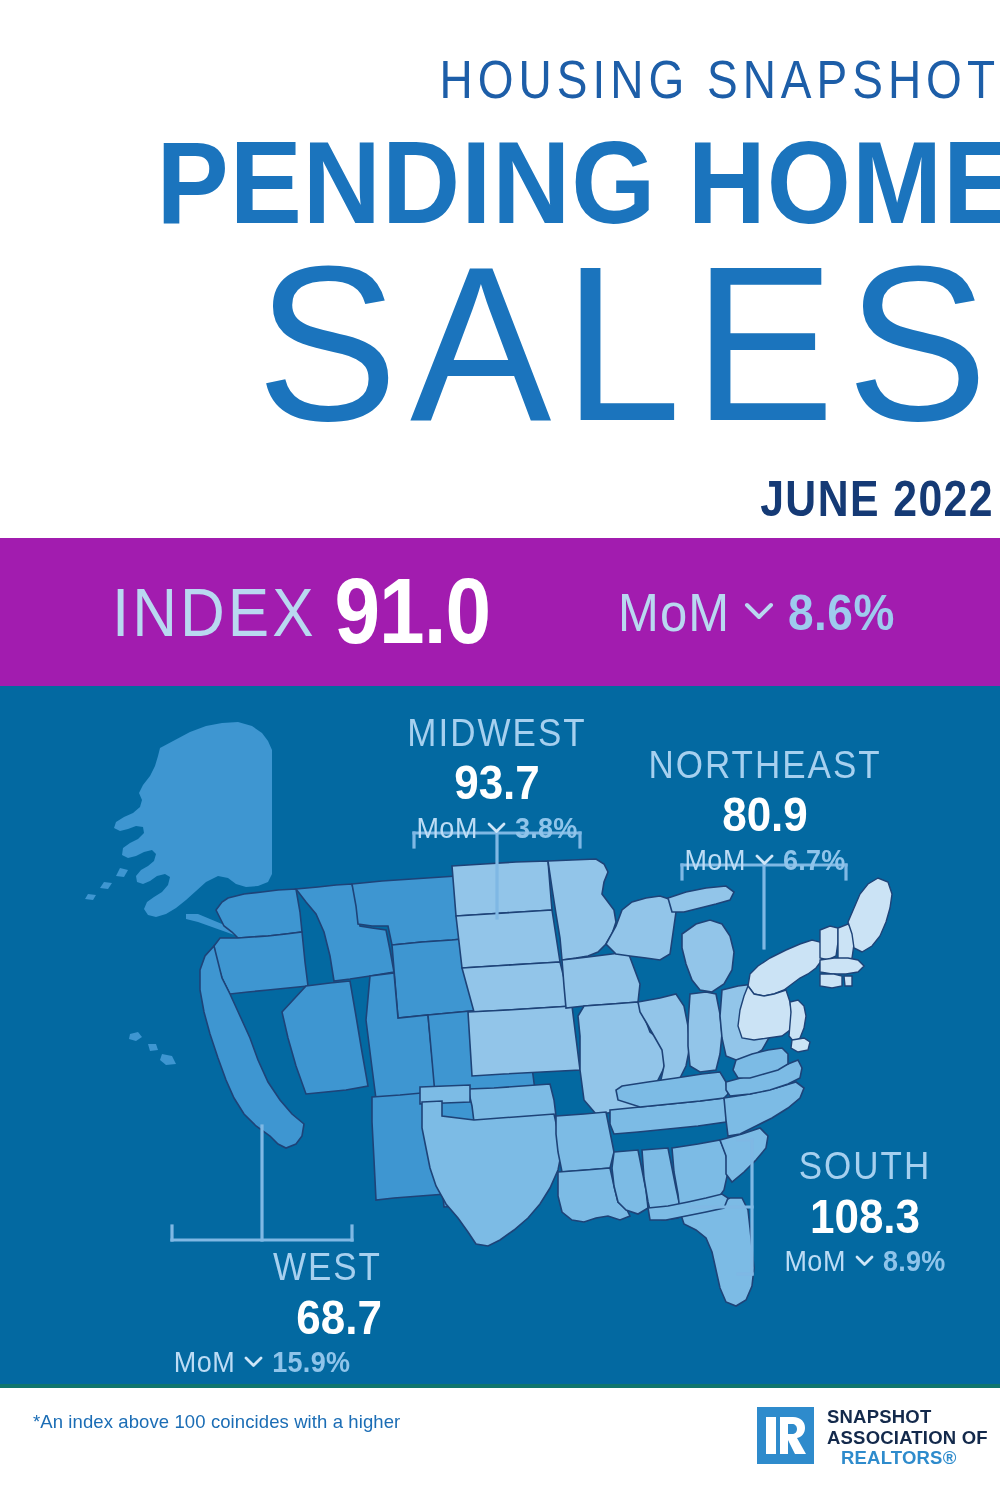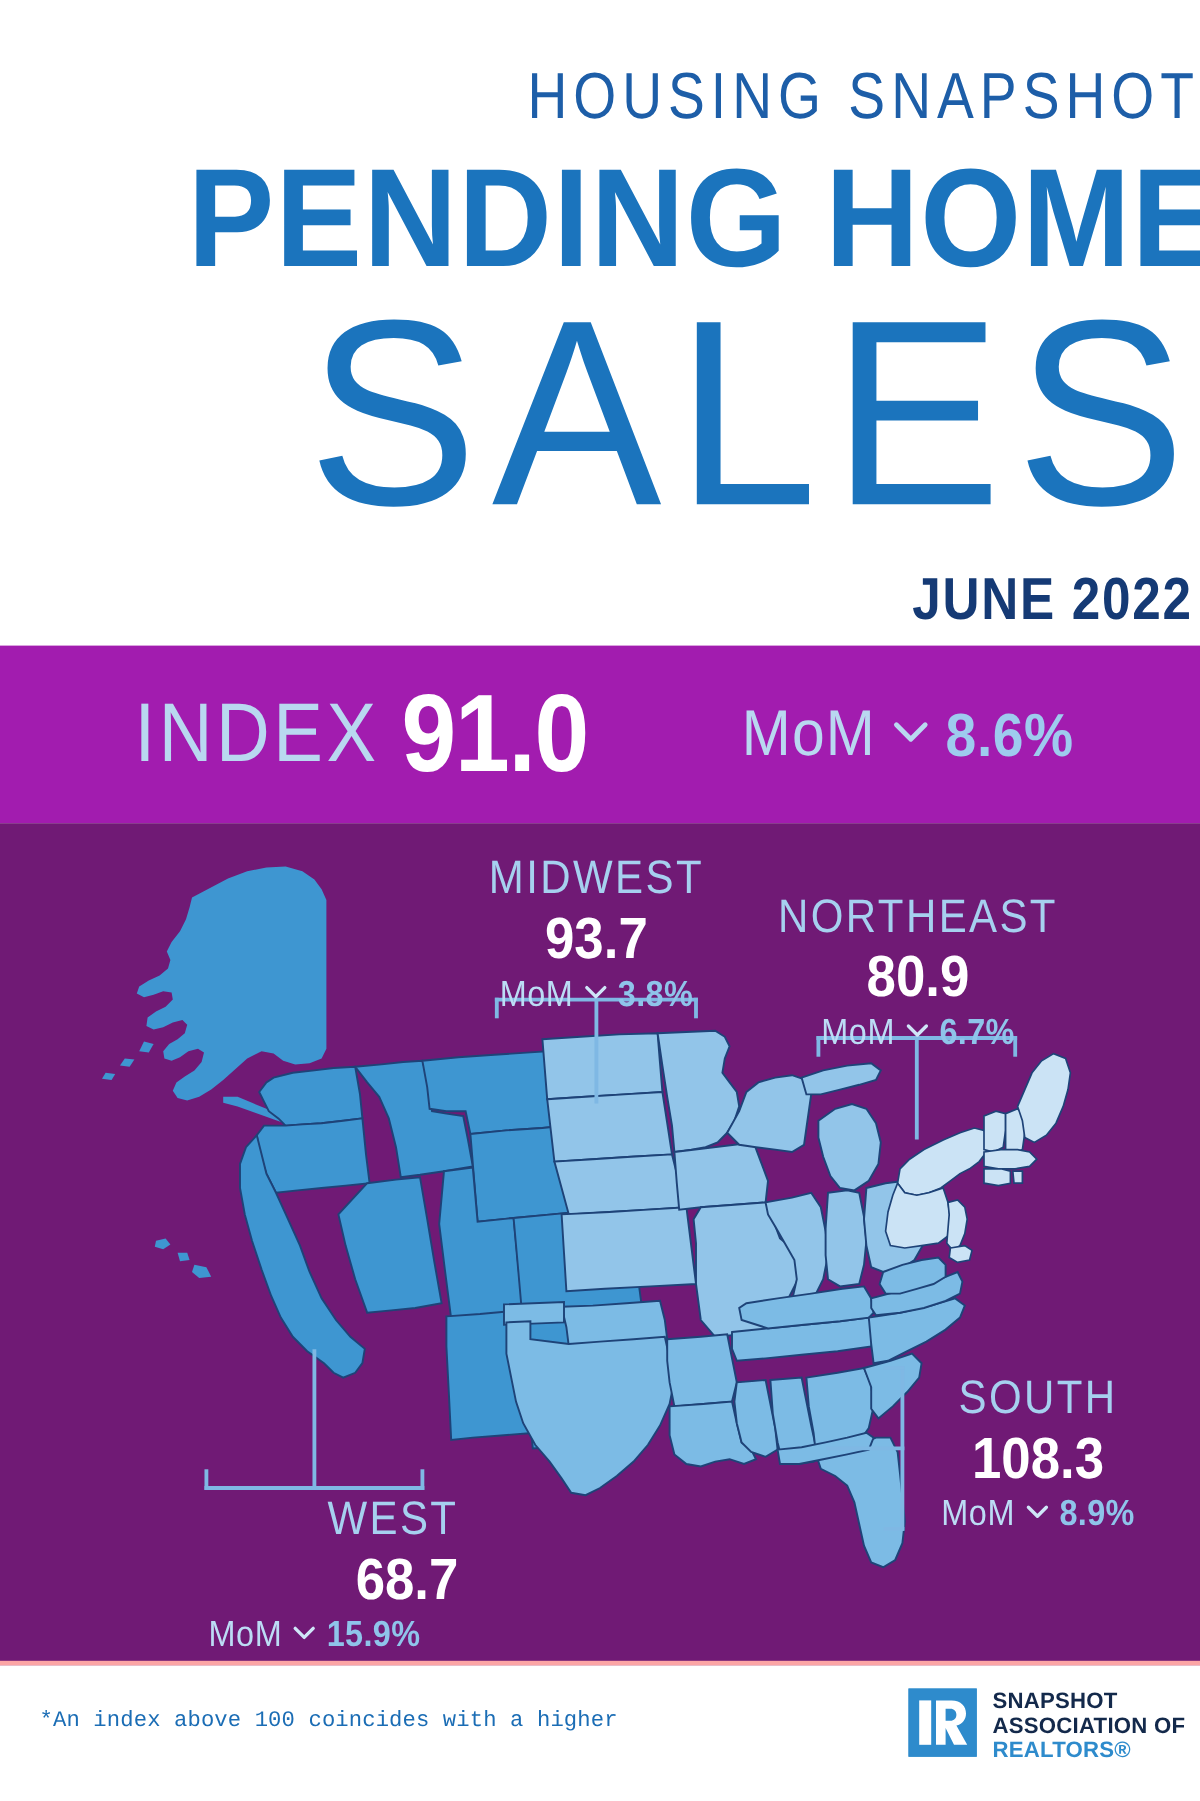--- a/index.html
+++ b/index.html
@@ -109,22 +109,22 @@
     font-weight:bold;
     color:#9ecbee;
     letter-spacing:0.5px;
     transform:scaleY(1.1);
   }
 
   
   .mapsec {
     position:relative;
     height:702px;
-    background:#701a75;
-    border-bottom:4px solid #fca5a5;
+    background:#0369a1;
+    border-bottom:4px solid #0f766e;
     overflow:hidden;
   }
   .usmap { position:absolute; left:0; top:0; }
 
   .region-block { position:absolute; color:#ffffff; }
   .region-name {
     font-size:35px;
     font-weight:300;
     color:#a6d0ef;
     letter-spacing:2px;
@@ -158,42 +158,41 @@
   .ctr { text-align:center; }
 
   
   .footer {
     height:109px;
     background:#ffffff;
     position:relative;
   }
   .footnote {
     position:absolute;
-    left:33px; top:32px;
+    left:33px; top:20px;
     font-size:18.5px;
     line-height:1.5;
     color:#1b6db5;
     letter-spacing:0.1px;
-    font-family:Liberation Mono, monospace;
   }
   .nar-logo {
     position:absolute;
     left:757px; top:19px;
     display:flex; align-items:flex-start;
   }
   .nar-mark {
     width:57px; height:57px; background:#2e8bcc;
     position:relative; flex:0 0 auto;
   }
   .nar-words {
     margin-left:13px;
     line-height:1.12;
   }
   .nar-l1, .nar-l2 { font-size:18.5px; font-weight:bold; color:#13294b; letter-spacing:0.2px; }
-  .nar-l3 { font-size:18.5px; font-weight:bold; color:#2e8bcc; letter-spacing:0.2px; }
+  .nar-l3 { font-size:18.5px; font-weight:bold; color:#2e8bcc; letter-spacing:0.2px;margin-left:14px; }
 </style>
 </head>
 <body>
 
 <div class="header">
   <div class="kicker">HOUSING SNAPSHOT</div>
   <div class="title-bold">PENDING HOME</div>
   <div class="title-thin">SALES</div>
   <div class="subtitle">JUNE 2022</div>
 </div>

